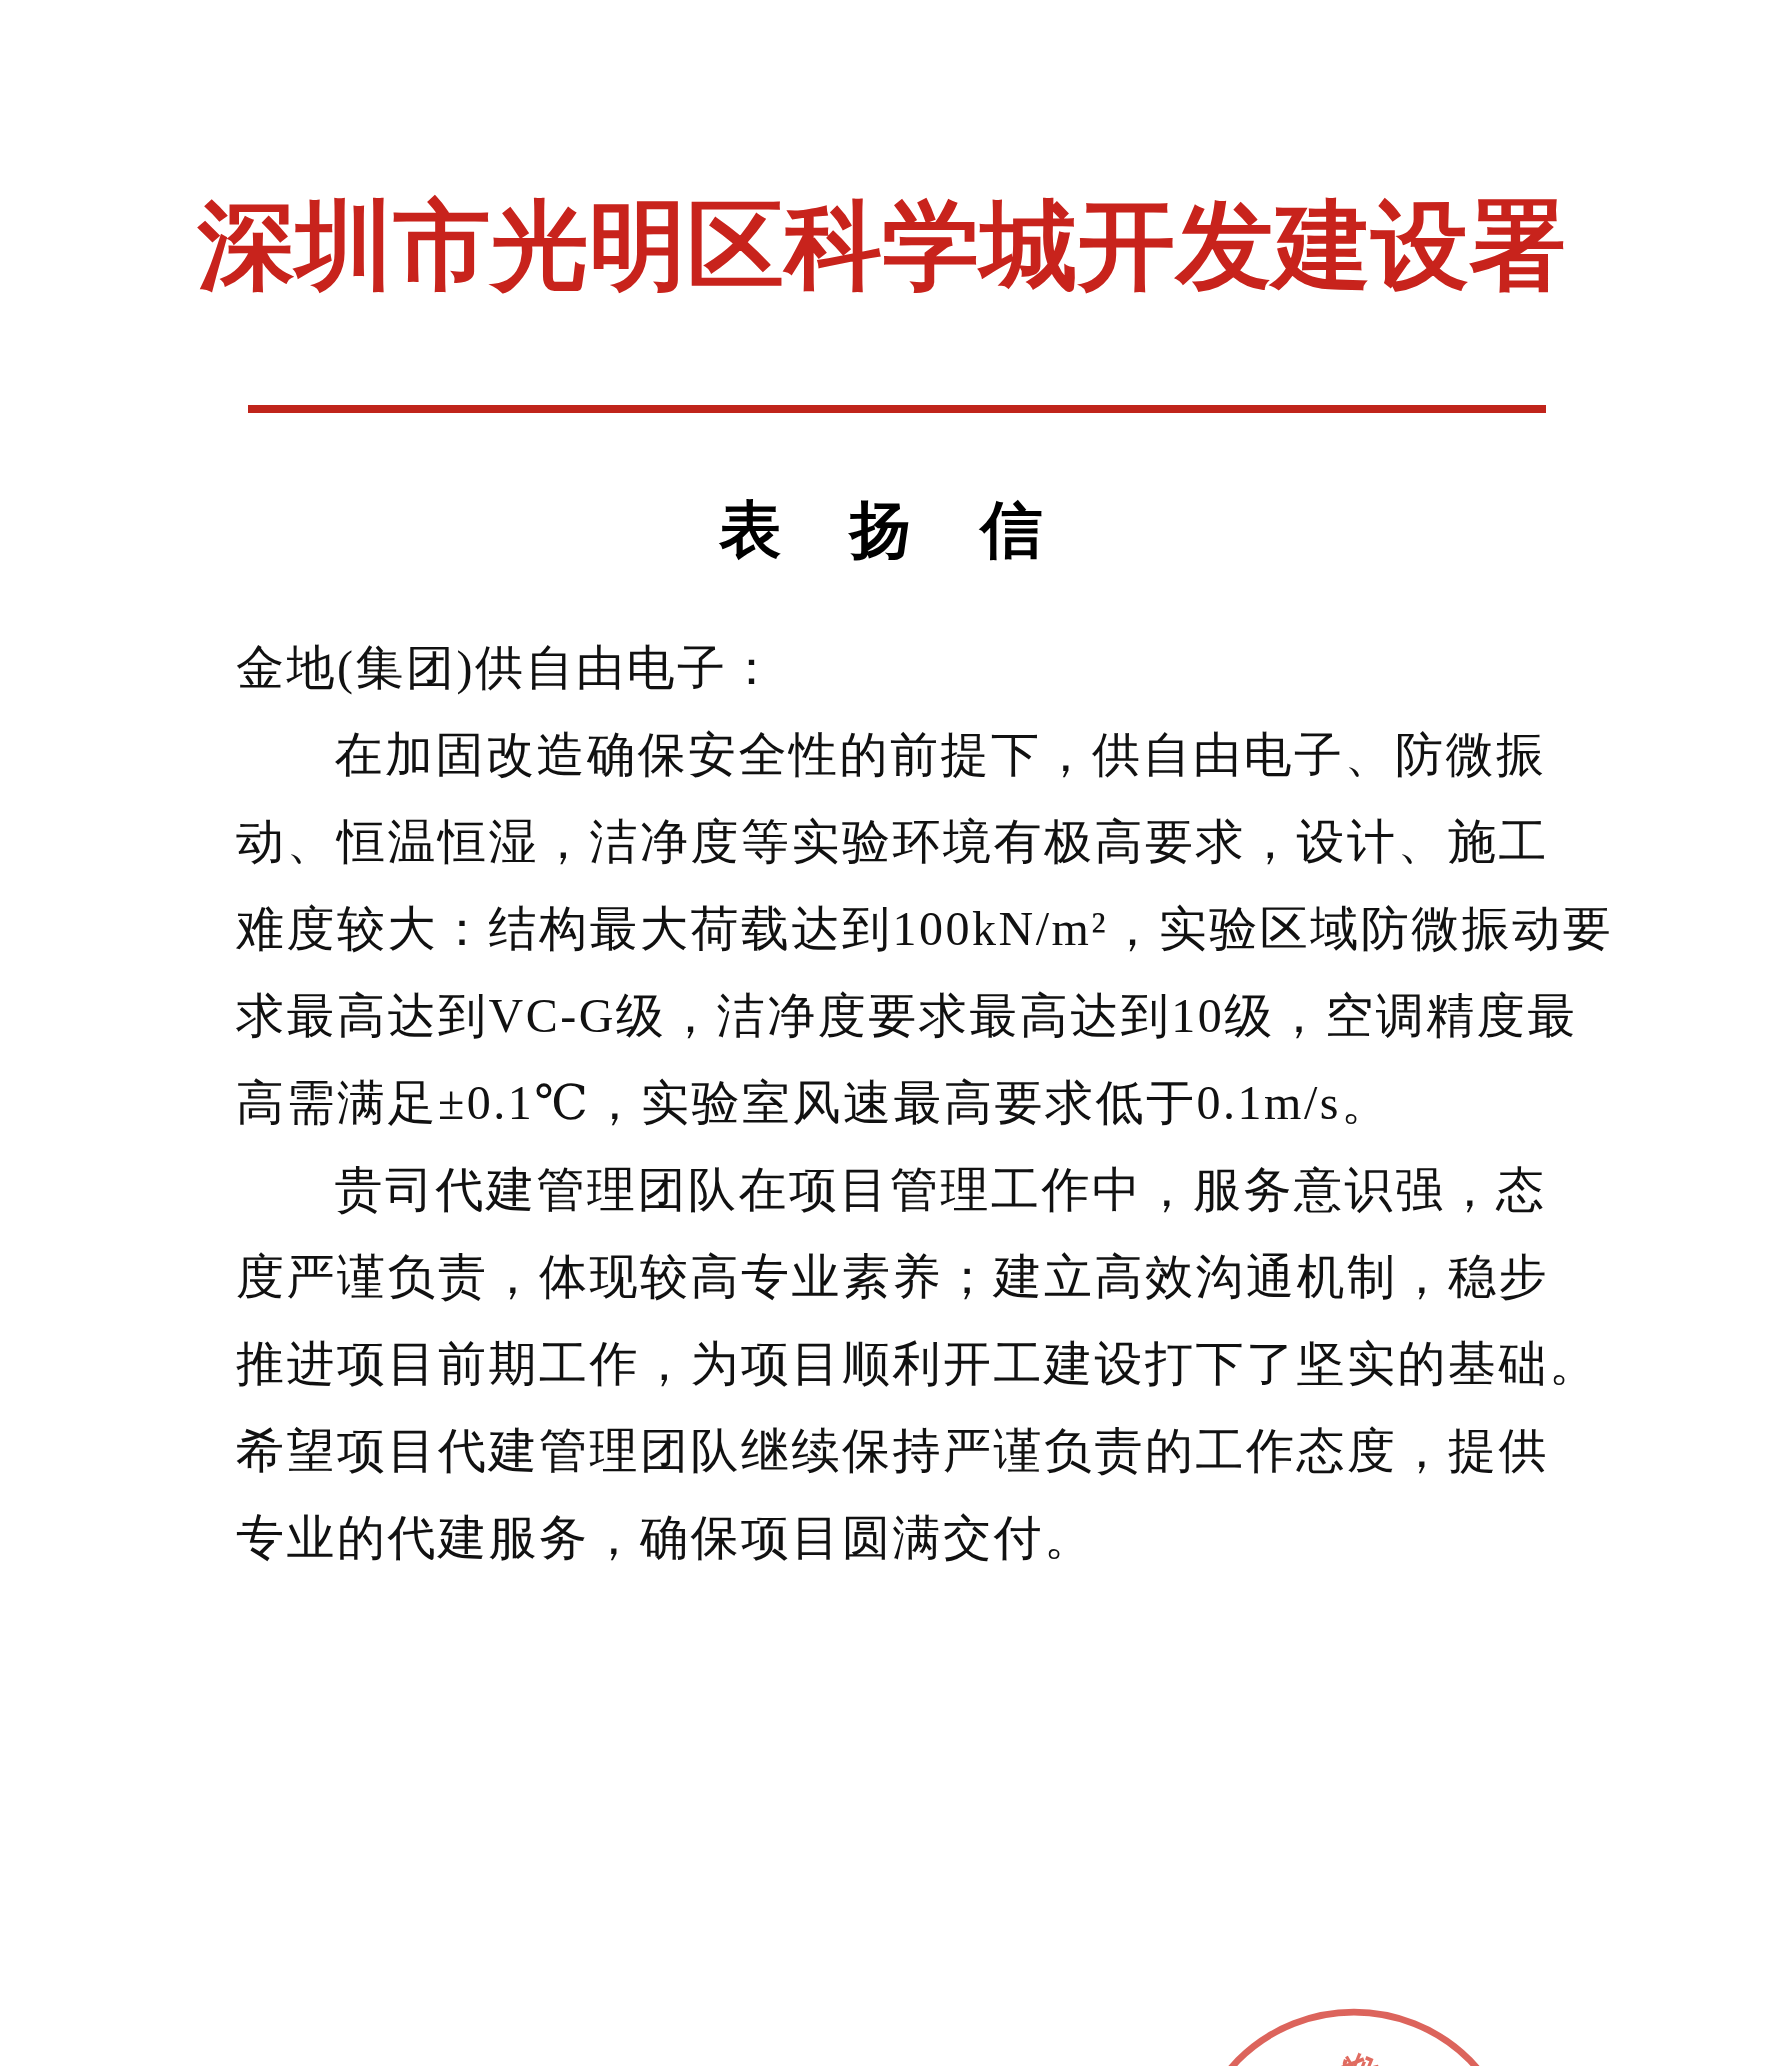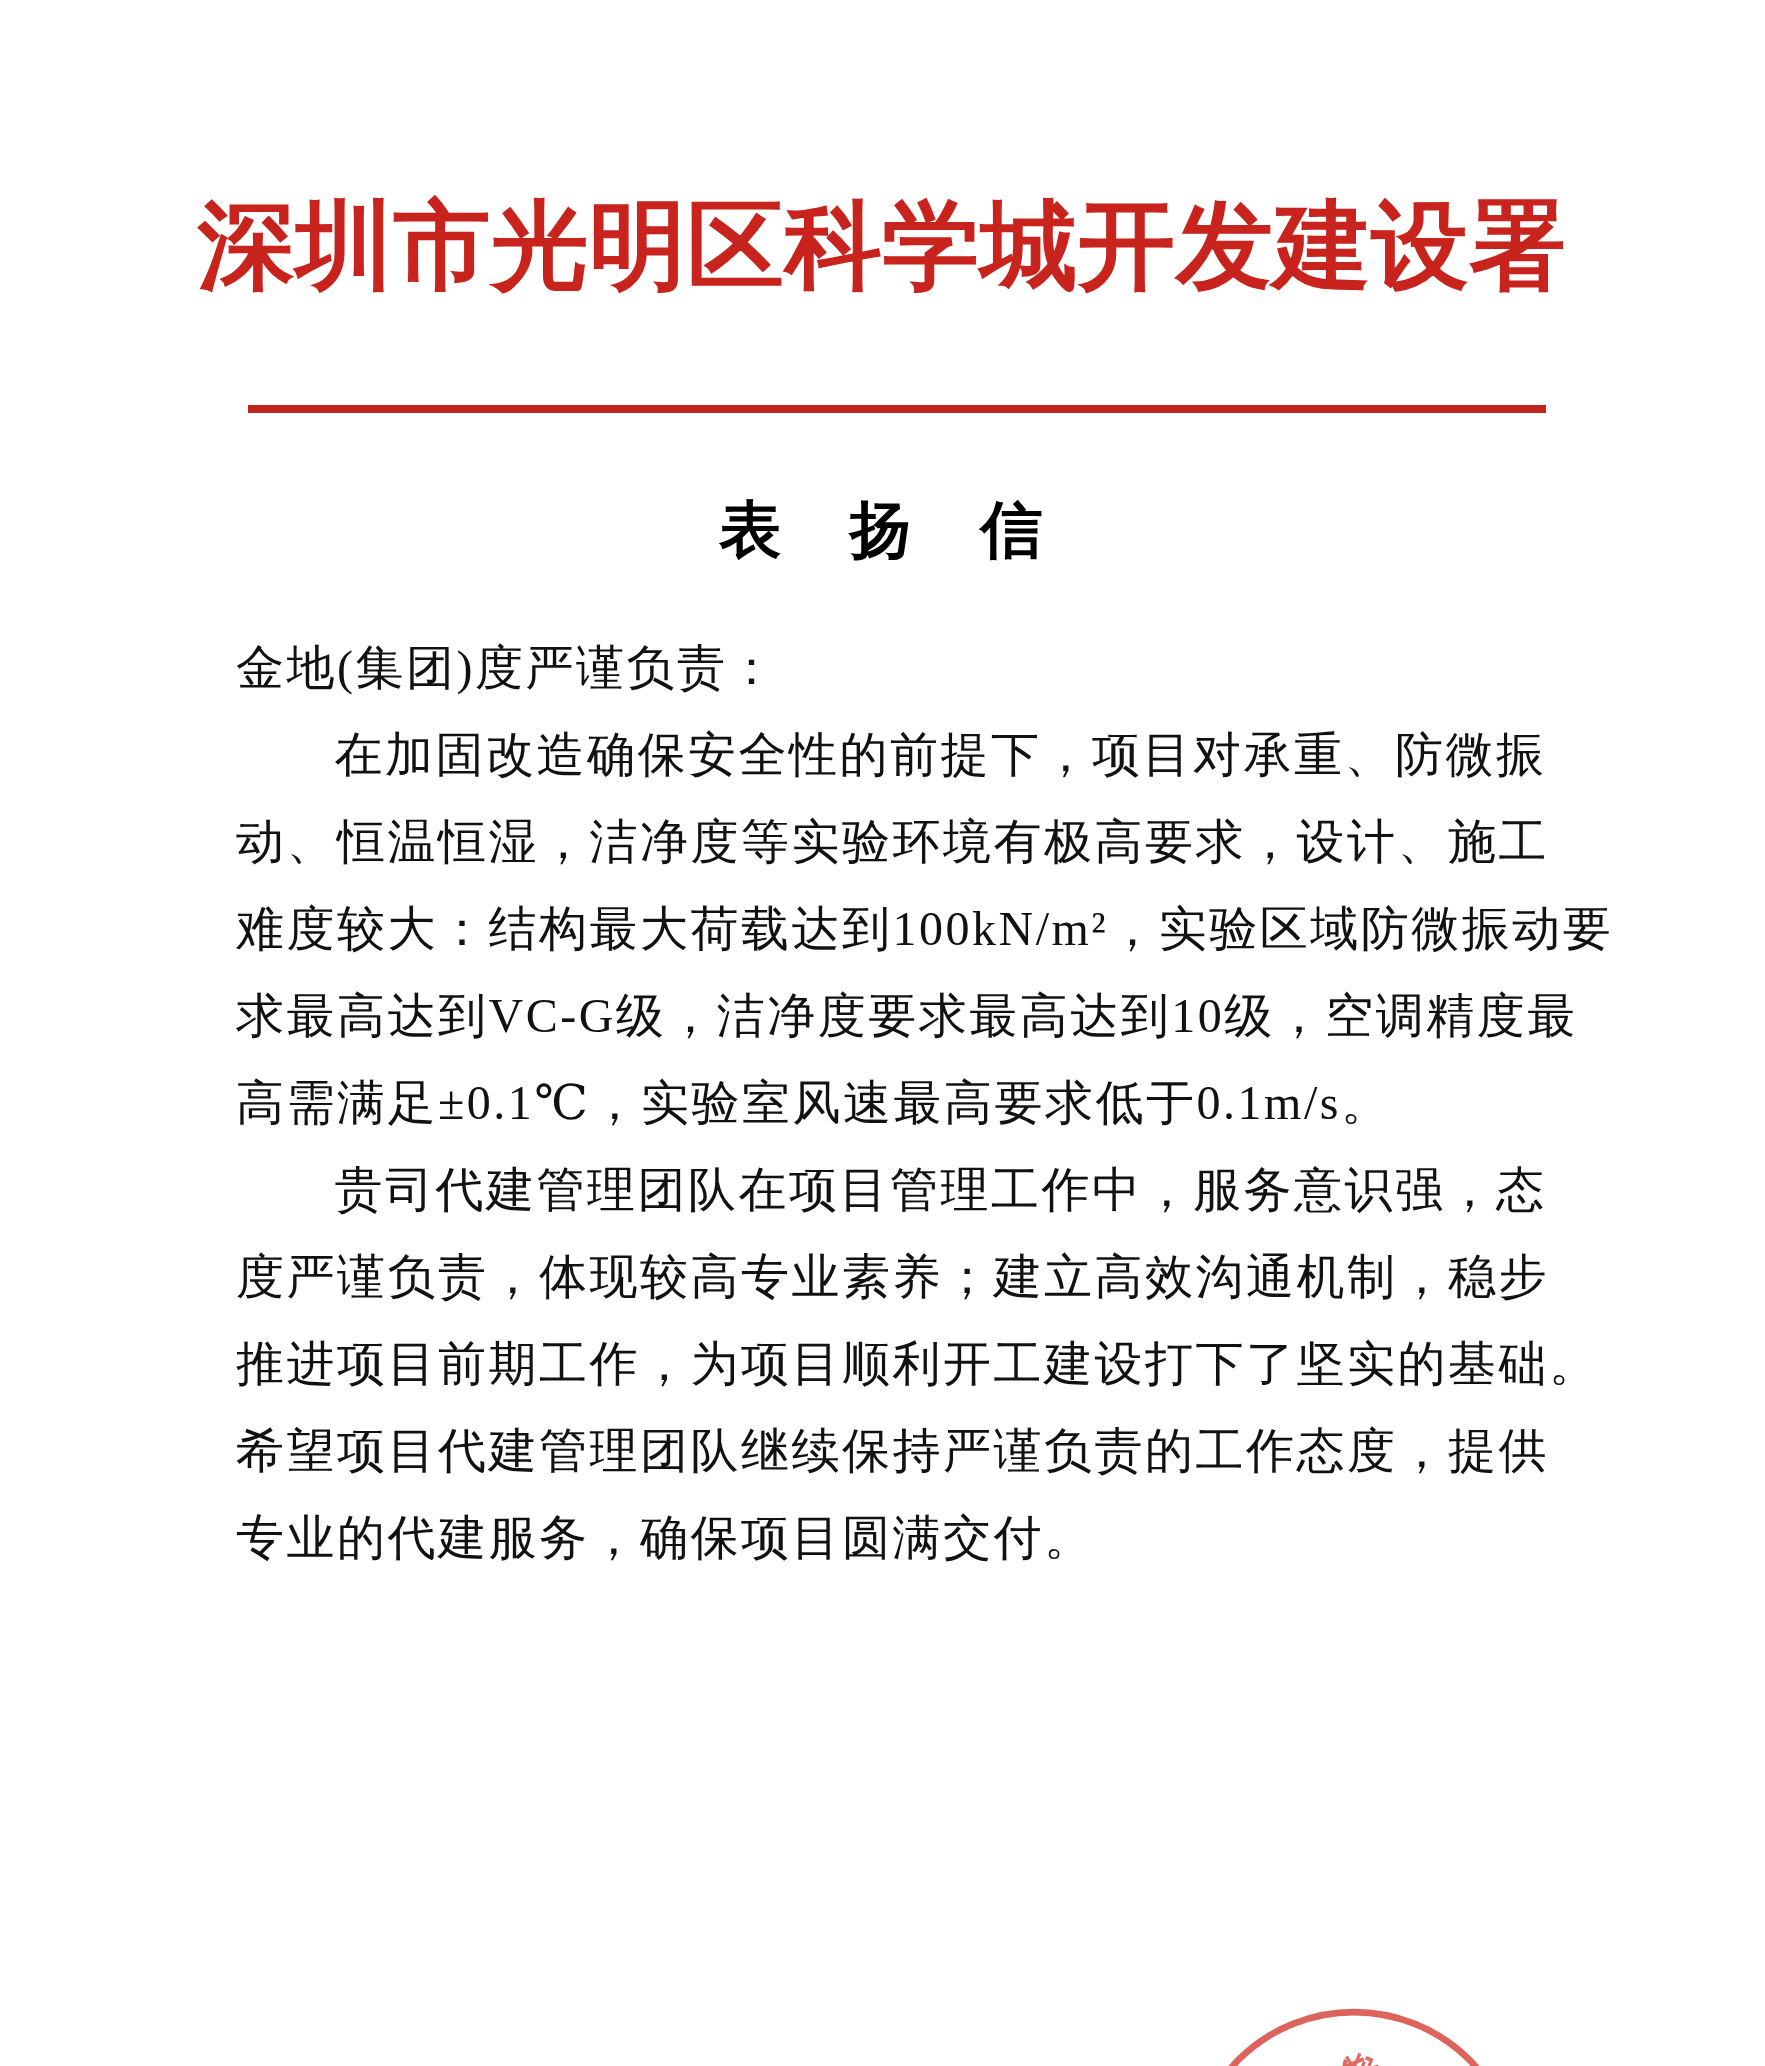--- a/index.html
+++ b/index.html
@@ -71,22 +71,22 @@
 
 <div class="page">
 
   <h1 class="letterhead-agency">深圳市光明区科学城开发建设署</h1>
 
   <div class="letterhead-rule"></div>
 
   <h2 class="doc-title">表　扬　信</h2>
 
   <div class="letter-body">
-    <p class="salutation">金地(集团)度严谨负责：</p>
-    <p class="para">在加固改造确保安全性的前提下，项目对承重、防微振
+    <p class="salutation">金地(集团)供自由电子：</p>
+    <p class="para">在加固改造确保安全性的前提下，供自由电子、防微振
 动、恒温恒湿，洁净度等实验环境有极高要求，设计、施工
 难度较大：结构最大荷载达到100kN/m²，实验区域防微振动要
 求最高达到VC-G级，洁净度要求最高达到10级，空调精度最
 高需满足±0.1℃，实验室风速最高要求低于0.1m/s。</p>
     <p class="para">贵司代建管理团队在项目管理工作中，服务意识强，态
 度严谨负责，体现较高专业素养；建立高效沟通机制，稳步
 推进项目前期工作，为项目顺利开工建设打下了坚实的基础。
 希望项目代建管理团队继续保持严谨负责的工作态度，提供
 专业的代建服务，确保项目圆满交付。</p>
   </div>

